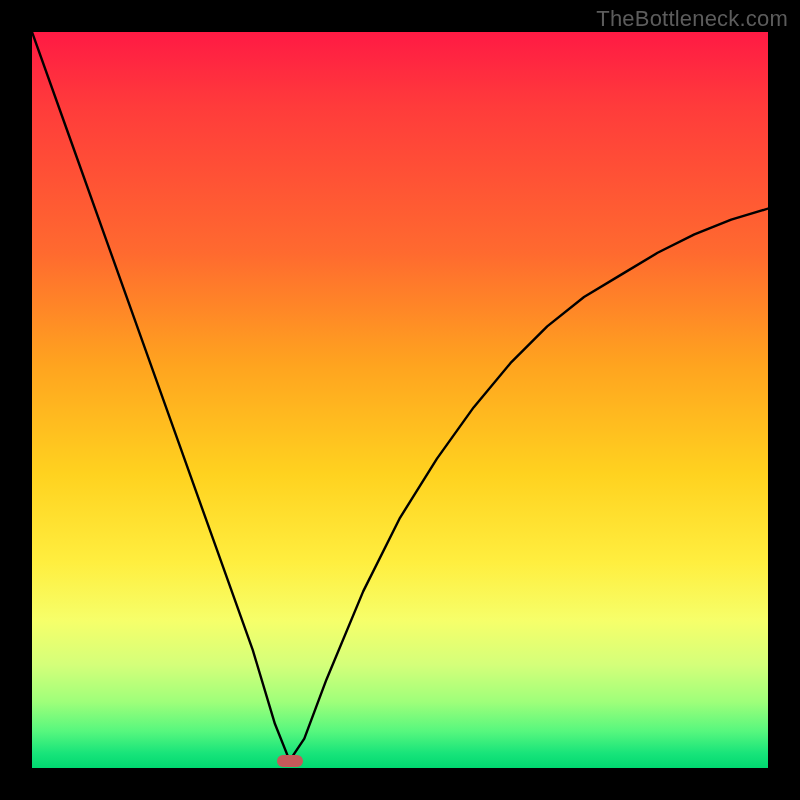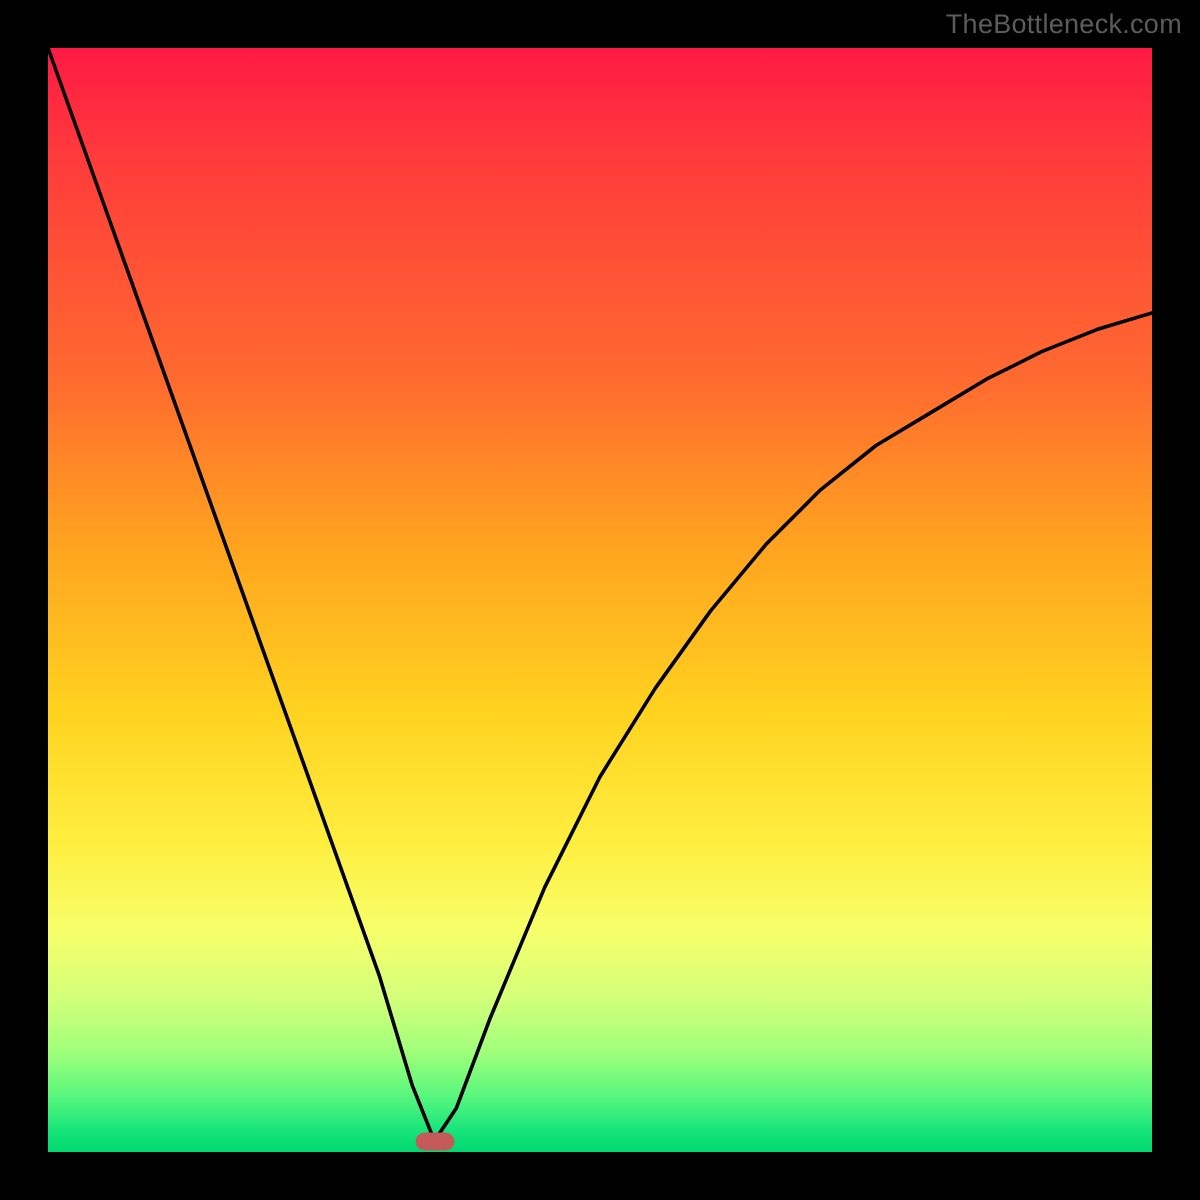--- a/index.html
+++ b/index.html
@@ -40,21 +40,21 @@
       #57f77e 95%,
       #18e47a 98%,
       #00d870 100%
     );
   }
   .watermark {
     position: absolute;
     top: 6px;
     right: 12px;
     color: #5c5c5c;
-    font-size: 18px;
+    font-size: 22px;
     font-weight: 500;
     letter-spacing: 0.2px;
   }
   svg.curve-layer {
     position: absolute;
     top: 0;
     left: 0;
     width: 736px;
     height: 736px;
   }

